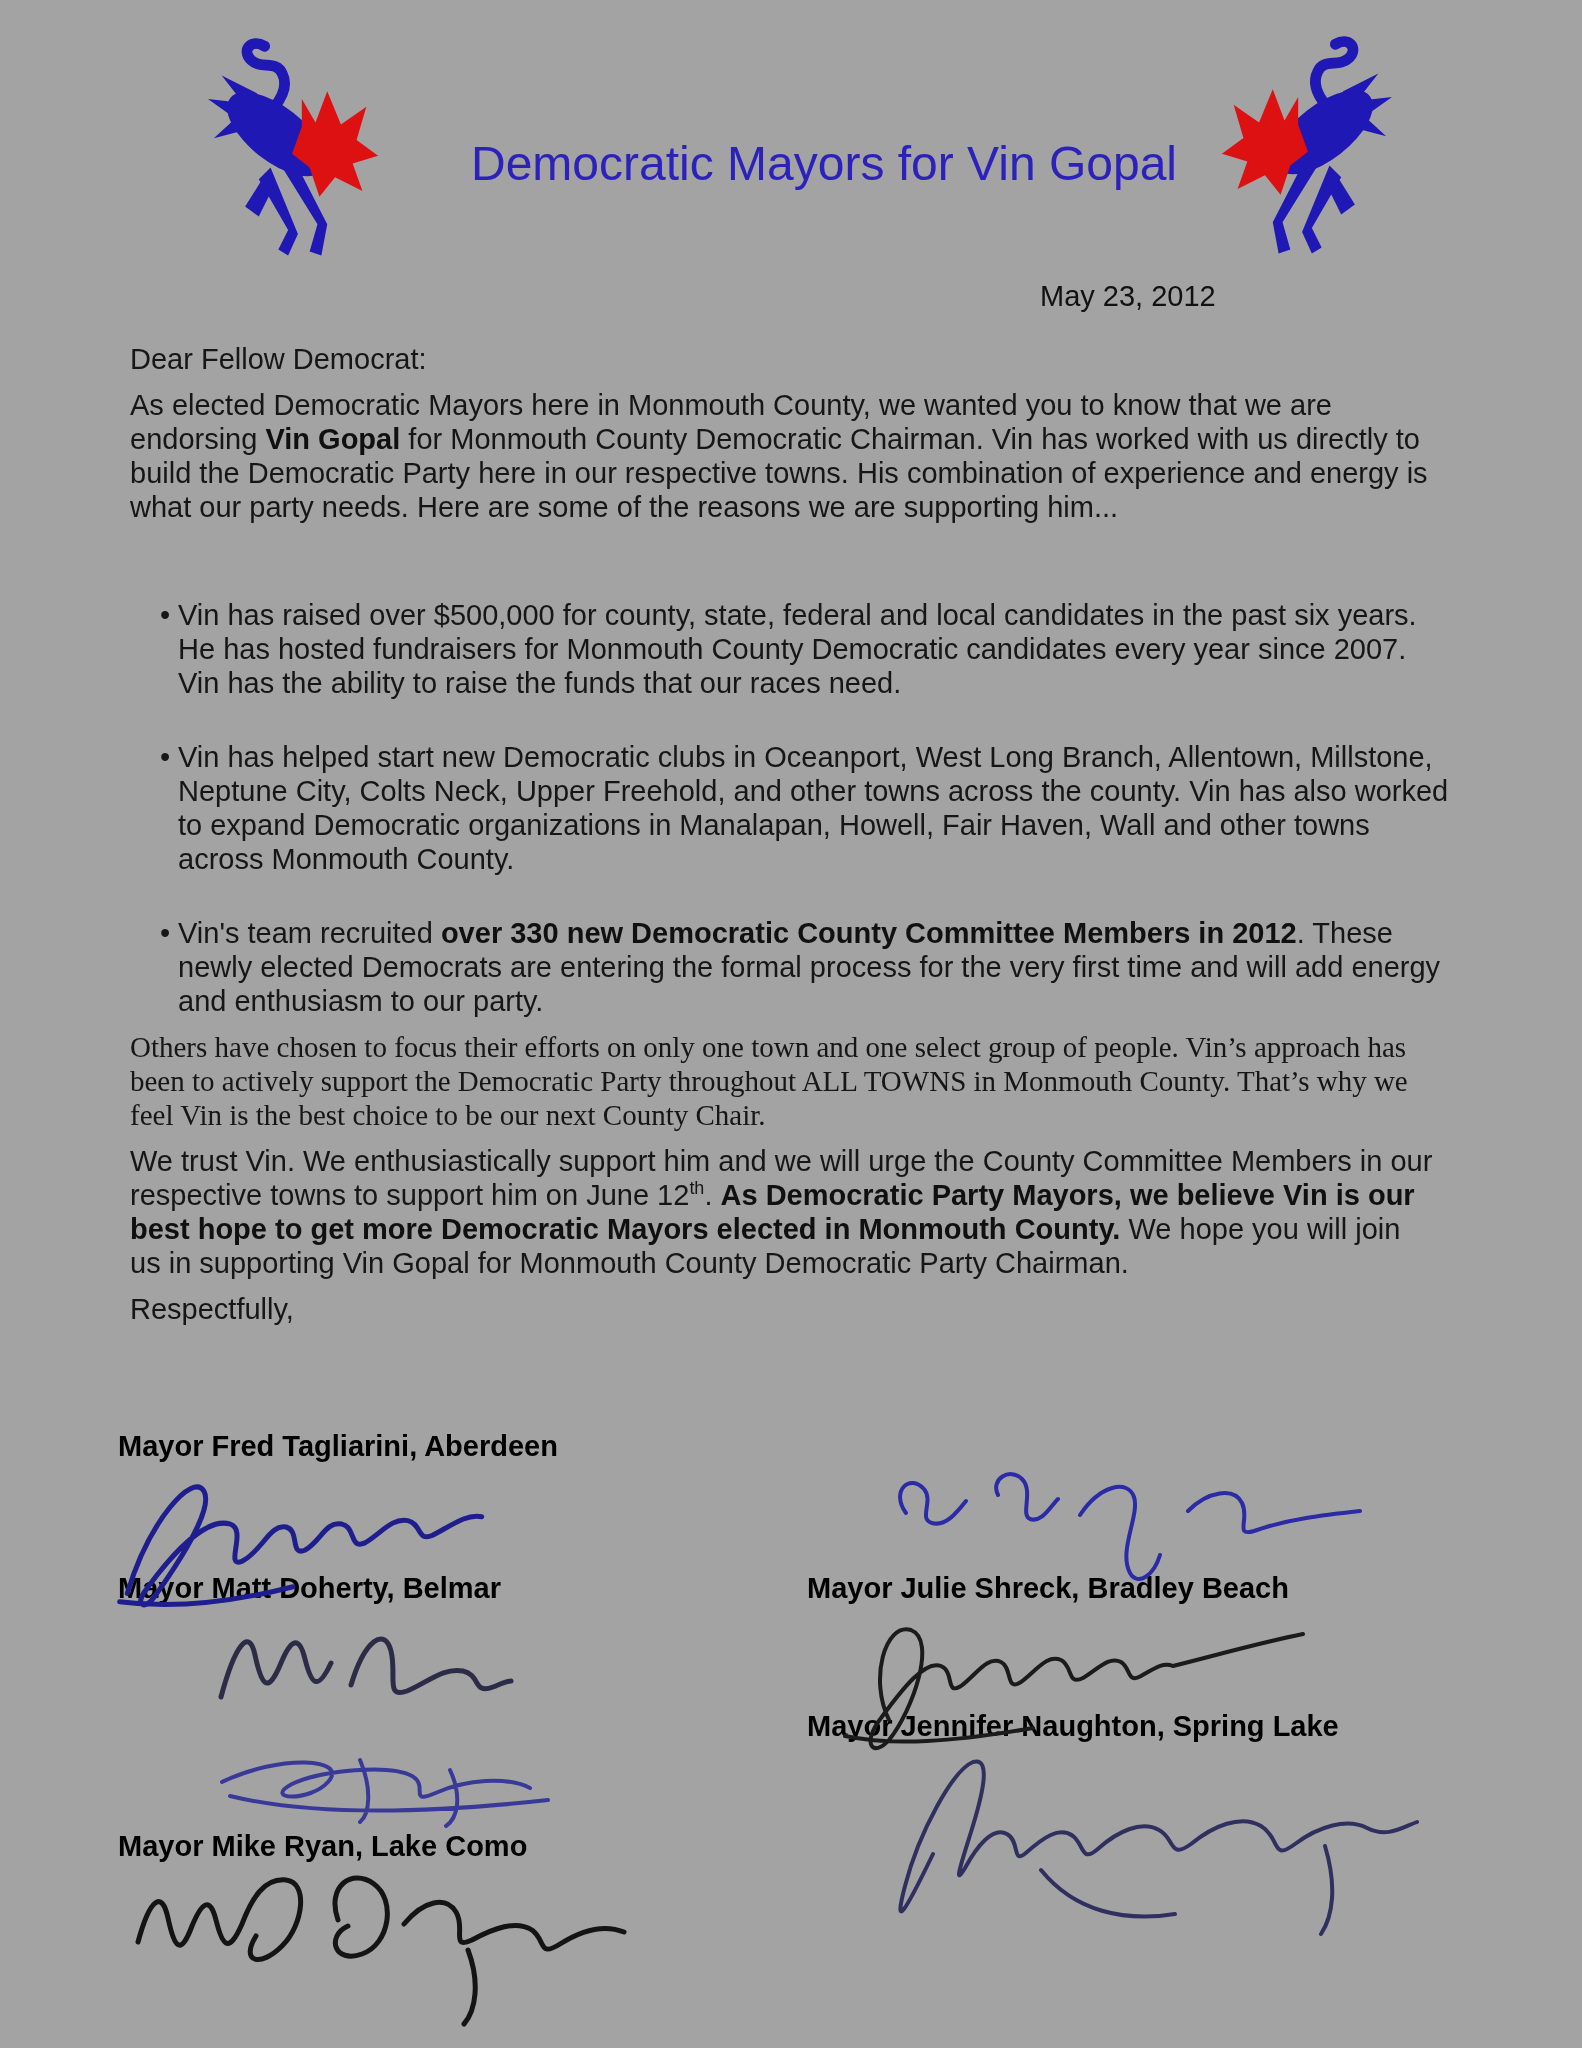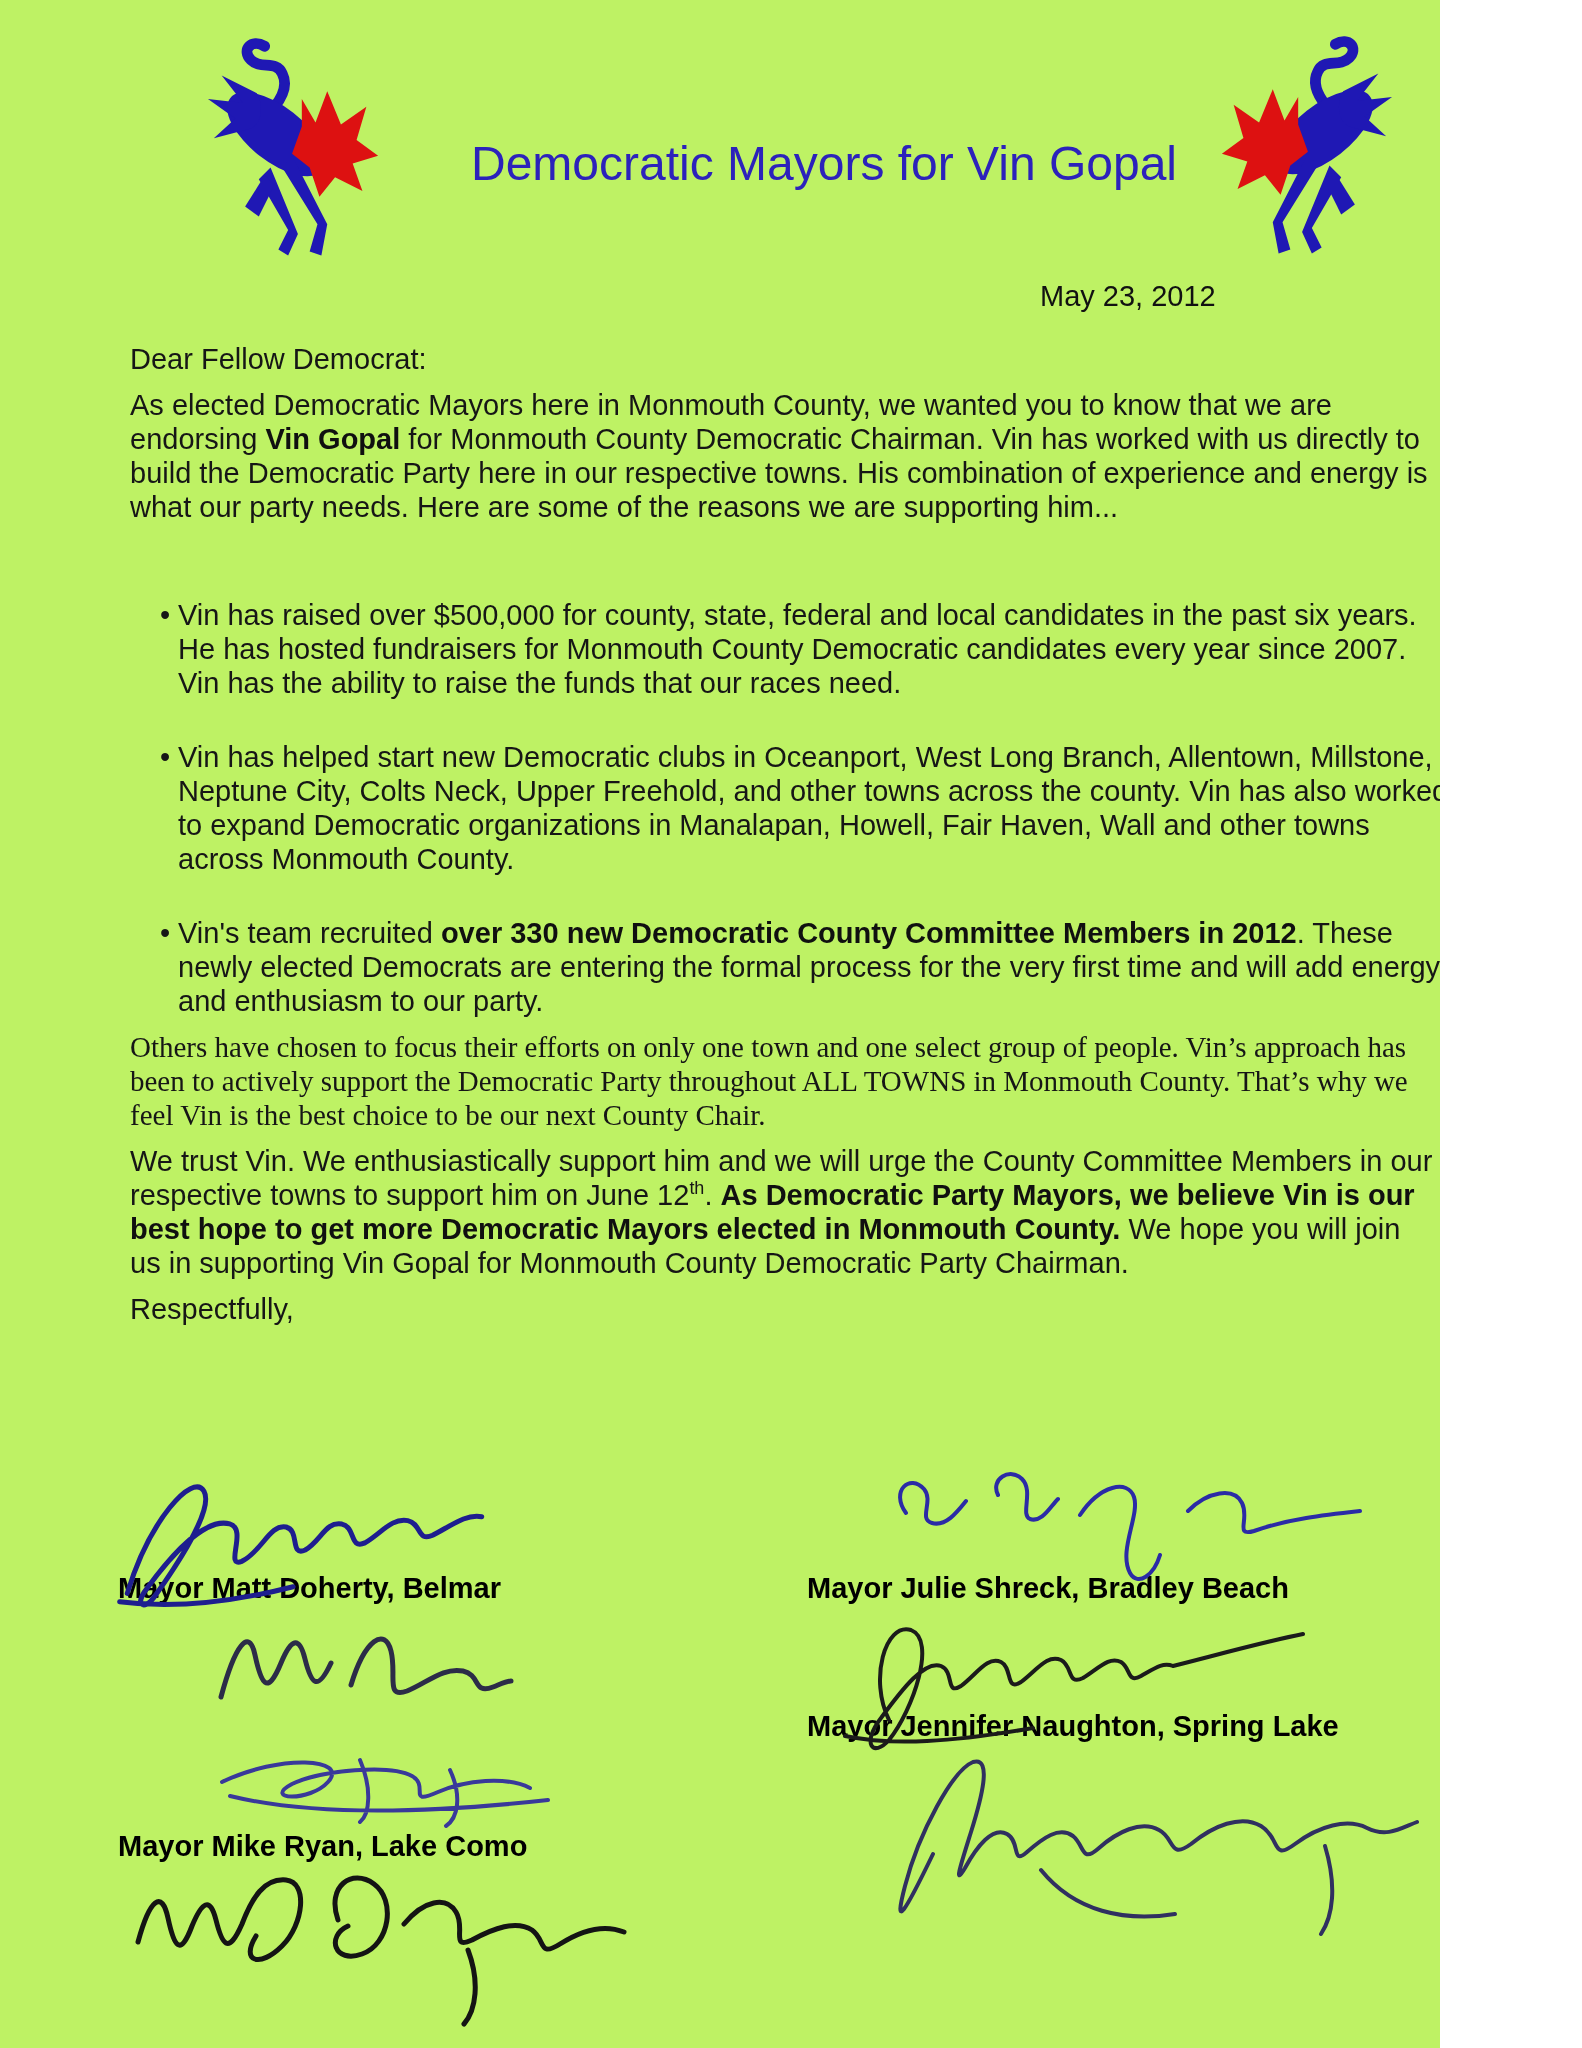--- a/index.html
+++ b/index.html
@@ -1,17 +1,17 @@
 <!DOCTYPE html>
 <html><head>
 <meta charset="utf-8">
 <style>
   html,body{margin:0;padding:0;background:#ffffff;}
   .page{
-    position:relative;width:1440px;height:2048px;background:#bef264;
+    position:relative;width:1582px;height:2048px;background:#a3a3a3;
     font-family:"Liberation Sans", sans-serif;color:#1a1a1a;overflow:hidden;
   }
   
   .logo{position:absolute;width:176px;height:226px;}
   .logo-left{left:206px;top:32px;}
   .logo-right{left:1218px;top:30px;}
   .title{
     position:absolute;left:418px;top:138px;width:812px;
     font-size:48px;line-height:52px;color:#2c22bb;text-align:center;white-space:nowrap;
   }
@@ -106,20 +106,21 @@
       </div>
     </div>
 
     <p class="para2">Others have chosen to focus their efforts on only one town and one select group of people. Vin’s approach has been to actively support the Democratic Party throughout ALL TOWNS in Monmouth County. That’s why we feel Vin is the best choice to be our next County Chair.</p>
 
     <p class="para3"><span>We trust Vin. We enthusiastically support him and we will urge the County Committee Members in our respective towns to support him on June 12</span><sup>th</sup><span>. </span><b>As Democratic Party Mayors, we believe Vin is our best hope to get more Democratic Mayors elected in Monmouth County.</b><span> We hope you will join us in supporting Vin Gopal for Monmouth County Democratic Party Chairman.</span></p>
 
     <p class="closing">Respectfully,</p>
   </div>
 
+  <div class="sig-name col-l r1">Mayor Fred Tagliarini, Aberdeen</div>
   <div class="sig-name col-l r2">Mayor Matt Doherty, Belmar</div>
   <div class="sig-name col-r r2">Mayor Julie Shreck, Bradley Beach</div>
   <div class="sig-name col-r r3">Mayor Jennifer Naughton, Spring Lake</div>
   <div class="sig-name col-l r4">Mayor Mike Ryan, Lake Como</div>
 
   <svg class="sig sig-fred" viewBox="0 0 390 150">
     <path stroke-width="5" d="M14,132 C40,60 86,14 96,34 C106,54 56,118 40,138 C30,150 20,144 34,128 C60,96 96,60 120,68 C138,74 112,112 130,106 C150,98 160,70 176,74 C190,78 178,104 194,98 C210,90 216,70 232,74 C246,78 238,100 254,94 C270,86 282,70 298,74 C312,78 306,96 322,90 C340,82 356,70 372,74 M6,140 C60,150 120,146 180,134" stroke="#1e1e8f"></path>
   </svg>
 
   <svg class="sig sig-ed" viewBox="0 0 500 145">

